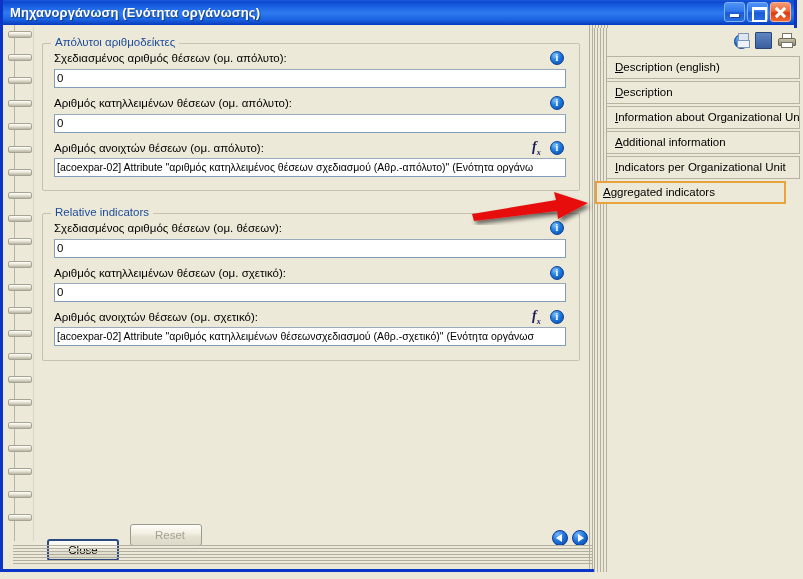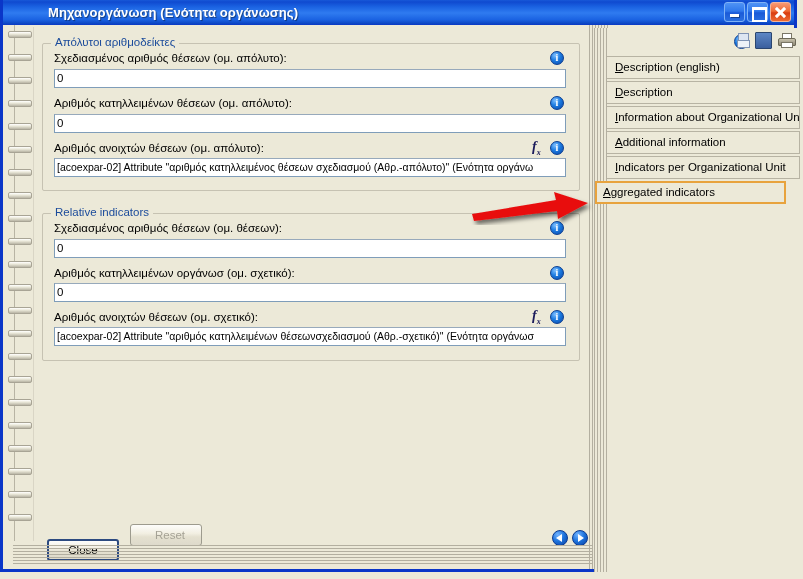--- a/index.html
+++ b/index.html
@@ -29,21 +29,20 @@
 
   .titlebar {
     position: absolute;
     left: 0; top: 0;
     width: 791px; height: 25px;
     background: linear-gradient(to bottom,
       #1858d8 0%, #0f4ad0 8%, #1b63e2 28%, #2f7bf0 52%,
       #1b63e2 78%, #0c46c4 94%, #0a36c8 100%);
     display: flex;
     align-items: center;
-    padding-left: 38px;
   }
   .titlebar-text {
     color: #ffffff;
     font-size: 13px;
     font-weight: bold;
     padding-left: 7px;
     letter-spacing: 0.1px;
     text-shadow: 1px 1px 1px rgba(0,0,0,0.45);
     white-space: nowrap;
   }
@@ -448,21 +447,21 @@
         <div class="field-input long" style="left:20px; top:131px; width:512px;">[acoexpar-02] Attribute "αριθμός κατηλλειμένος θέσεων σχεδιασμού (Αθρ.-απόλυτο)" (Ενότητα οργάνω</div>
 
         <div class="groupbox" style="left:8px; top:186px; width:538px; height:148px;">
           <div class="groupbox-title">Relative indicators</div>
         </div>
 
         <div class="field-label" style="left:20px; top:195px;">Σχεδιασμένος αριθμός θέσεων (ομ. θέσεων):</div>
         <div class="info-icon" style="left:516px; top:194px;">i</div>
         <div class="field-input" style="left:20px; top:212px; width:512px;">0</div>
 
-        <div class="field-label" style="left:20px; top:240px;">Αριθμός κατηλλειμένων οργάνωσ (ομ. σχετικό):</div>
+        <div class="field-label" style="left:20px; top:240px;">Αριθμός κατηλλειμένων θέσεων (ομ. σχετικό):</div>
         <div class="info-icon" style="left:516px; top:239px;">i</div>
         <div class="field-input" style="left:20px; top:256px; width:512px;">0</div>
 
         <div class="field-label" style="left:20px; top:284px;">Αριθμός ανοιχτών θέσεων (ομ. σχετικό):</div>
         <div class="fx-icon" style="left:498px; top:281px;">f<sub>x</sub></div>
         <div class="info-icon" style="left:516px; top:283px;">i</div>
         <div class="field-input long" style="left:20px; top:300px; width:512px;">[acoexpar-02] Attribute "αριθμός κατηλλειμένων θέσεωνσχεδιασμού (Αθρ.-σχετικό)" (Ενότητα οργάνωσ</div>
 
         <div class="btn focused" style="left:13px; top:497px; width:72px;">Close</div>
         <div class="btn disabled" style="left:96px; top:497px; width:72px;padding-left:8px;">Reset</div>

